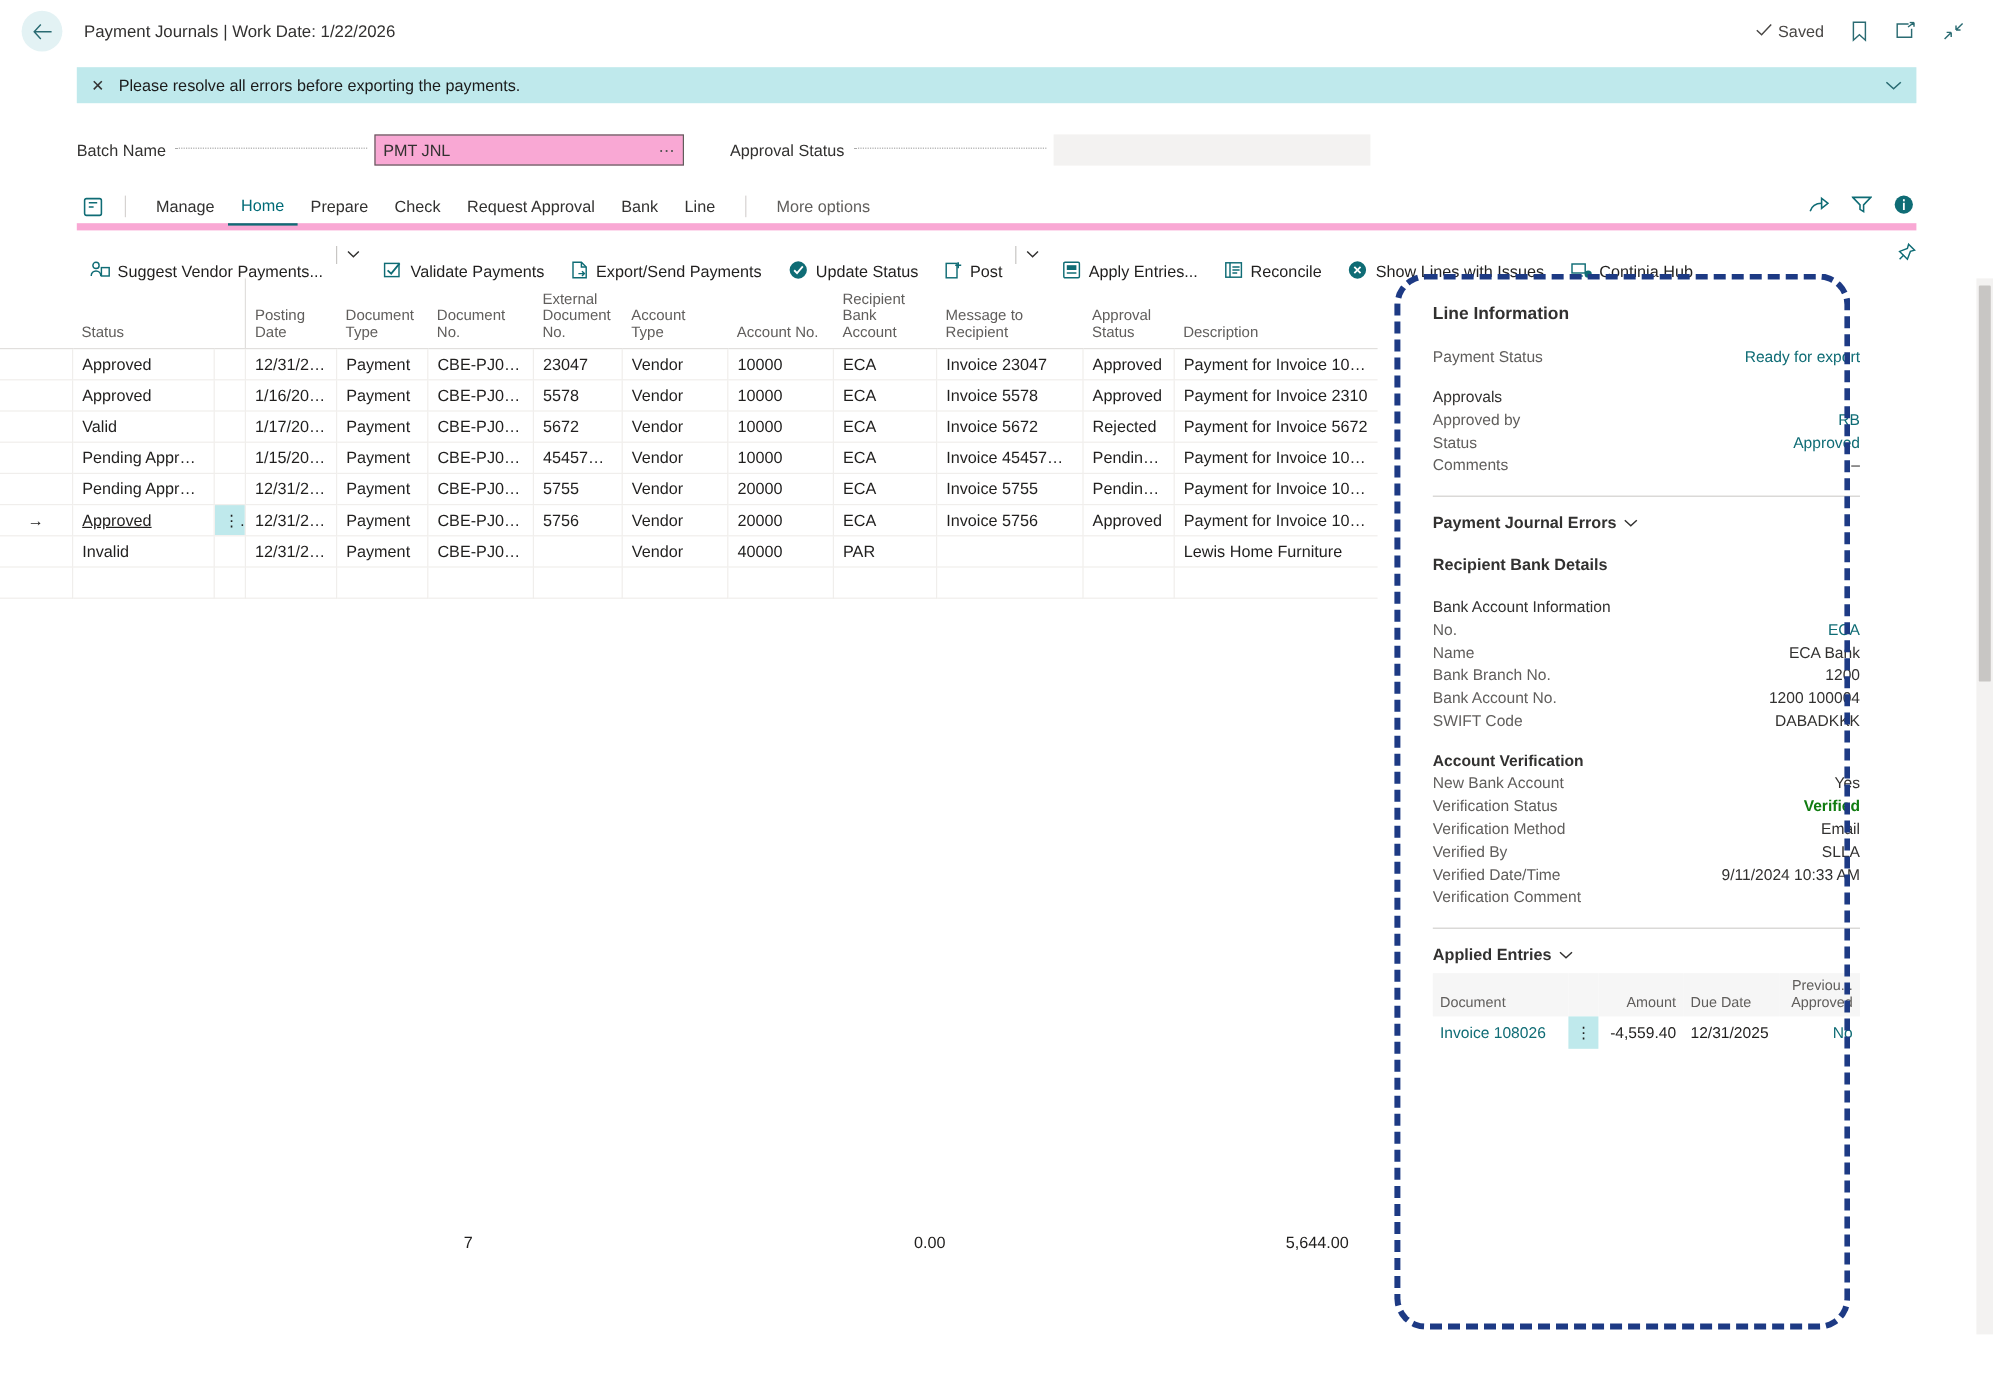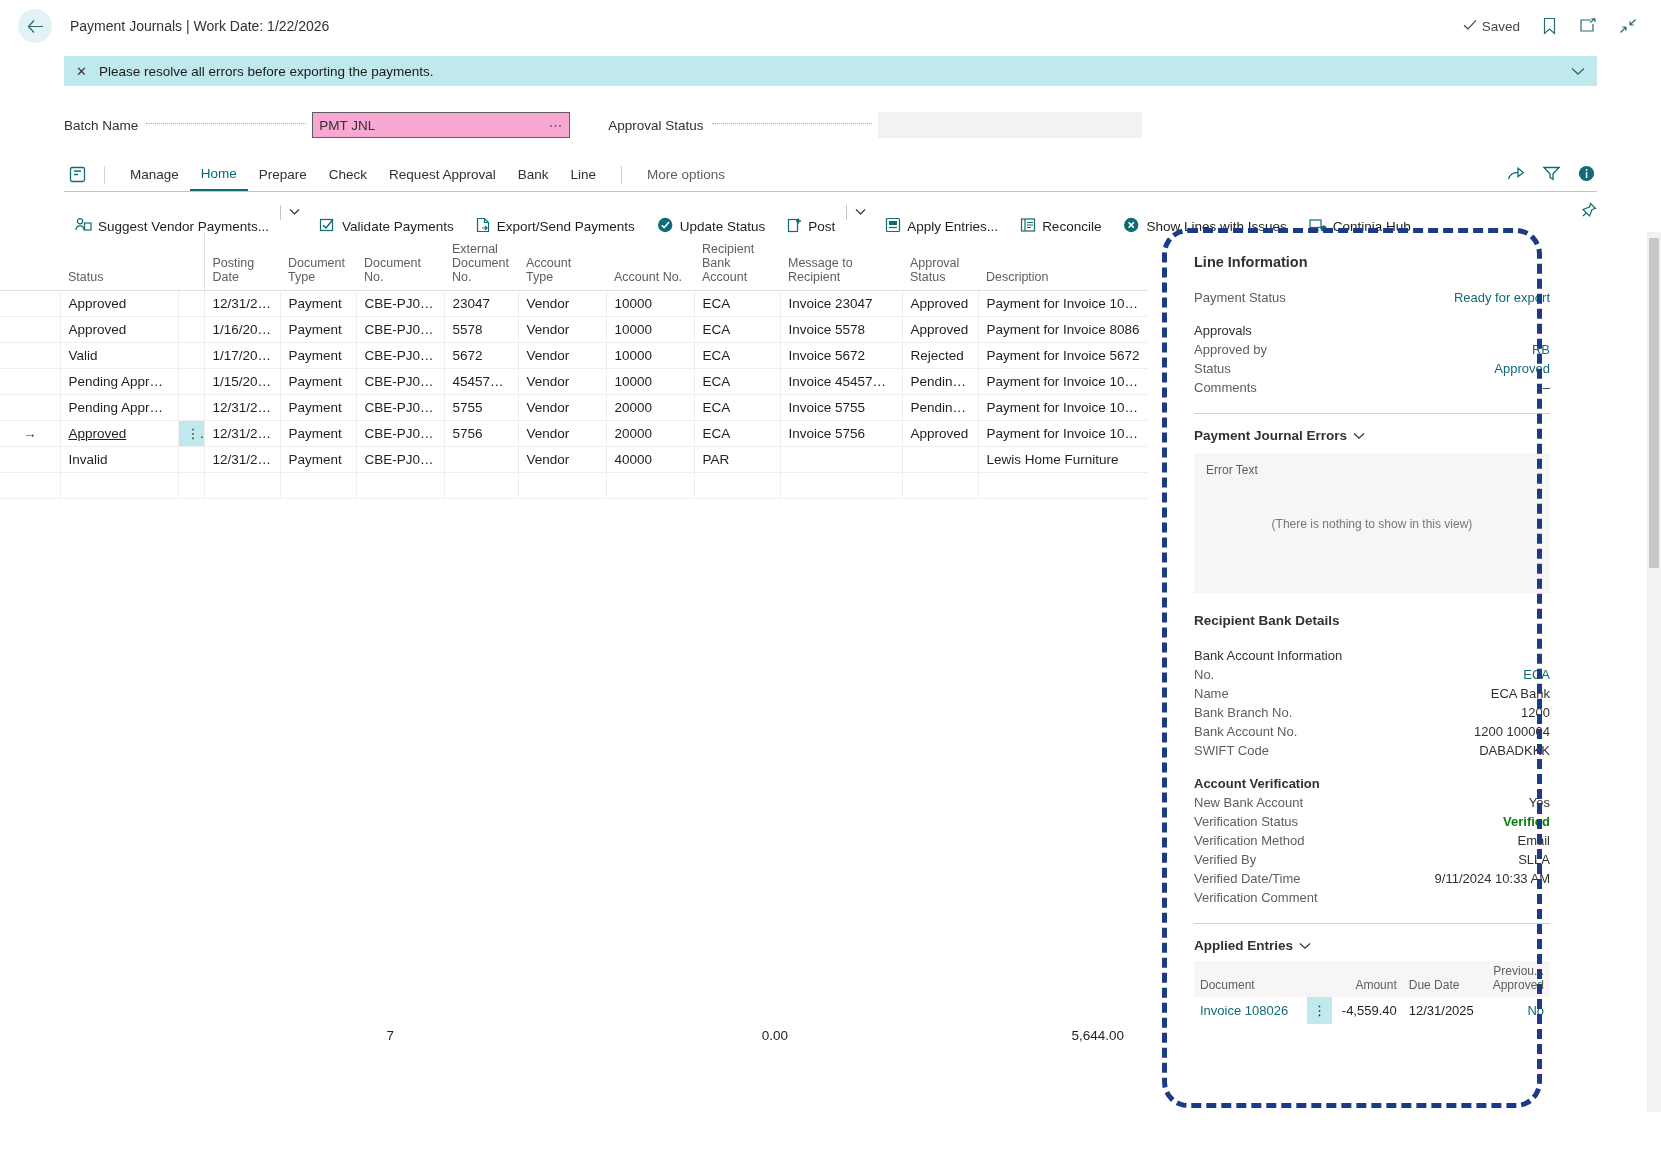--- a/index.html
+++ b/index.html
@@ -39,21 +39,21 @@
     width:258px; height:26px; border:1px solid #605e5c; background:#f9a8d4;
     display:flex; align-items:center; padding:0 6px; font-size:13.5px;
   }
   .finput .val { flex:1; }
   .finput .ell { color:#555; cursor:pointer; letter-spacing:1px; }
   .fgap { width:38px; }
   .finput.readonly { border:none; background:#f3f2f1; width:264px; }
 
   
   .ribbon-wrap { margin:20px 64px 0 64px; }
-  .ribbon { display:flex; align-items:center; height:34px; border-bottom:1px solid #f9a8d4; position:relative; }
+  .ribbon { display:flex; align-items:center; height:34px; border-bottom:6px solid #f9a8d4; position:relative; }
   .rib-icon { width:26px; display:flex; align-items:center; justify-content:center; }
   .rib-div { width:1px; height:18px; background:#d6d3d1; margin:0 14px; }
   .rib-tab { padding:0 11px; height:32px; display:flex; align-items:center; font-size:13.5px; color:#323130; cursor:pointer; }
   .rib-tab.active { color:#006b77; border-bottom:2px solid #0f6c75; font-weight:400; }
   .rib-more { color:#605e5c; }
   .ribbon-right { margin-left:auto; display:flex; align-items:center; gap:18px; padding-right:2px; }
 
   .cmdbar { display:flex; align-items:center; height:40px; gap:0px; position:relative; }
   .cmd { display:flex; align-items:center; gap:6px; padding:0 11px; height:30px; font-size:13.5px; color:#201f1e; cursor:pointer; white-space:nowrap;margin-top:28px; }
   .cmd-split { display:flex; align-items:center; }
@@ -407,21 +407,21 @@
           <td></td>
           <td class="hr-col-sep">1/16/2026</td>
           <td>Payment</td>
           <td>CBE-PJ00000...</td>
           <td>5578</td>
           <td>Vendor</td>
           <td>10000</td>
           <td>ECA</td>
           <td>Invoice 5578</td>
           <td>Approved</td>
-          <td class="nb">Payment for Invoice 8086</td>
+          <td class="nb">Payment for Invoice 2310</td>
         </tr>
         <tr>
           <td class="arrowcell"></td>
           <td class="st-teal">Valid</td>
           <td></td>
           <td class="hr-col-sep">1/17/2026</td>
           <td>Payment</td>
           <td>CBE-PJ00000...</td>
           <td>5672</td>
           <td>Vendor</td>
@@ -548,24 +548,20 @@
   <div class="divider"></div>
 
   <div style="height:14px"></div>
   <div class="collapse-h">
     <span>Payment Journal Errors</span>
     <span>
       <svg width="12" height="8" viewBox="0 0 12 8">
           <path d="M1 1.5 6 6.2 11 1.5" stroke="#323130" stroke-width="1.2" fill="none"></path>
         </svg>
     </span>
-  </div>
-  <div class="errbox">
-    <div class="eh">Error Text</div>
-    <div class="empty">(There is nothing to show in this view)</div>
   </div>
 
   <div class="sec-title">Recipient Bank Details</div>
 
   <div style="height:12px"></div>
   <div class="kv">
     <span class="k" style="color:#323130">Bank Account Information</span>
   </div>
   <div class="kv">
     <span class="k">No.</span>

